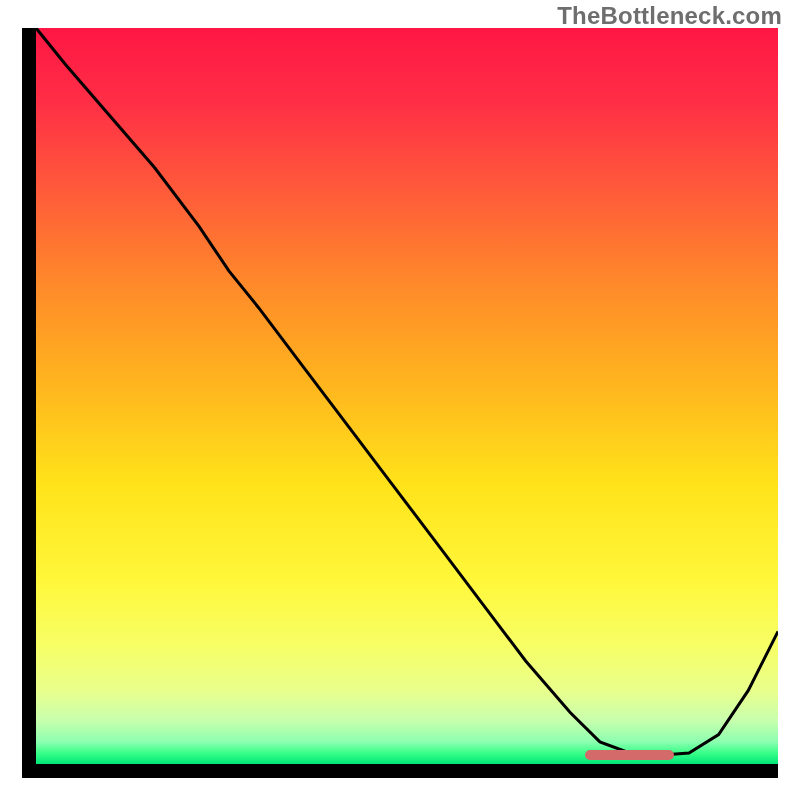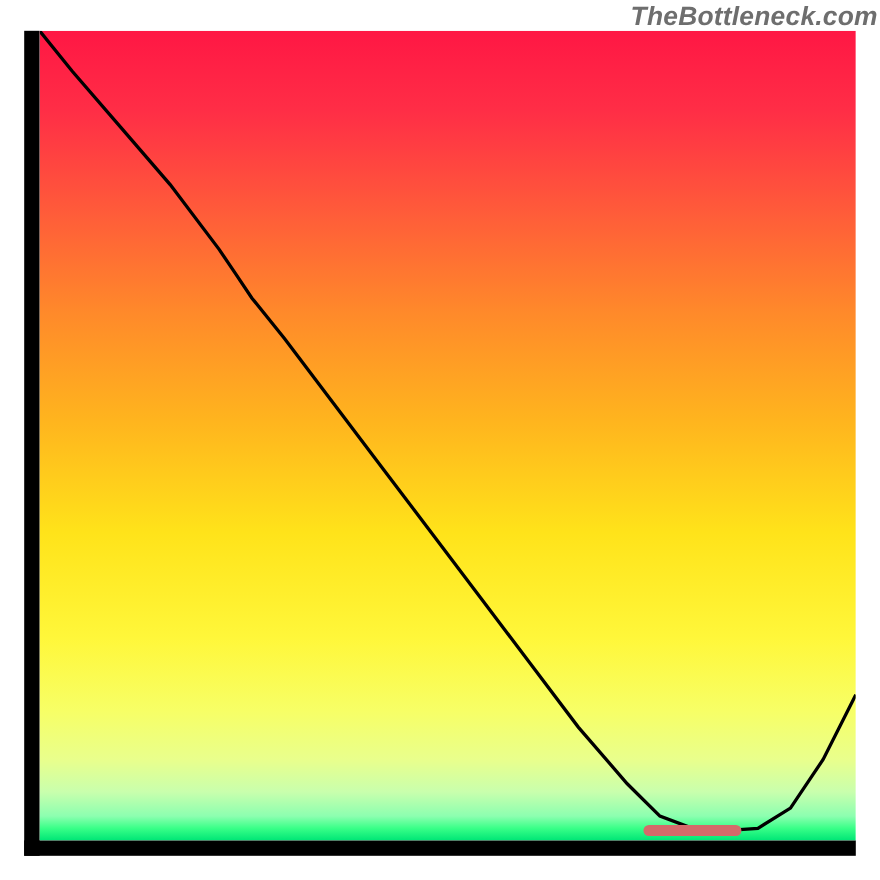--- a/index.html
+++ b/index.html
@@ -12,26 +12,25 @@
     font-family: Arial, Helvetica, sans-serif;
   }
   .wrap {
     position: relative;
     width: 800px;
     height: 800px;
   }
   .watermark {
     position: absolute;
     top: 2px;
-    right: 2px;
+    right: 18px;
     font-size: 24px;
     font-weight: 600;
     color: #6e6e6e;
     letter-spacing: 0.2px;
-    font-style: italic;
   }
   .frame {
     position: absolute;
     left: 22px;
     top: 28px;
     width: 756px;
     height: 750px;
     pointer-events: none;
   }
   .frame .border-left,

